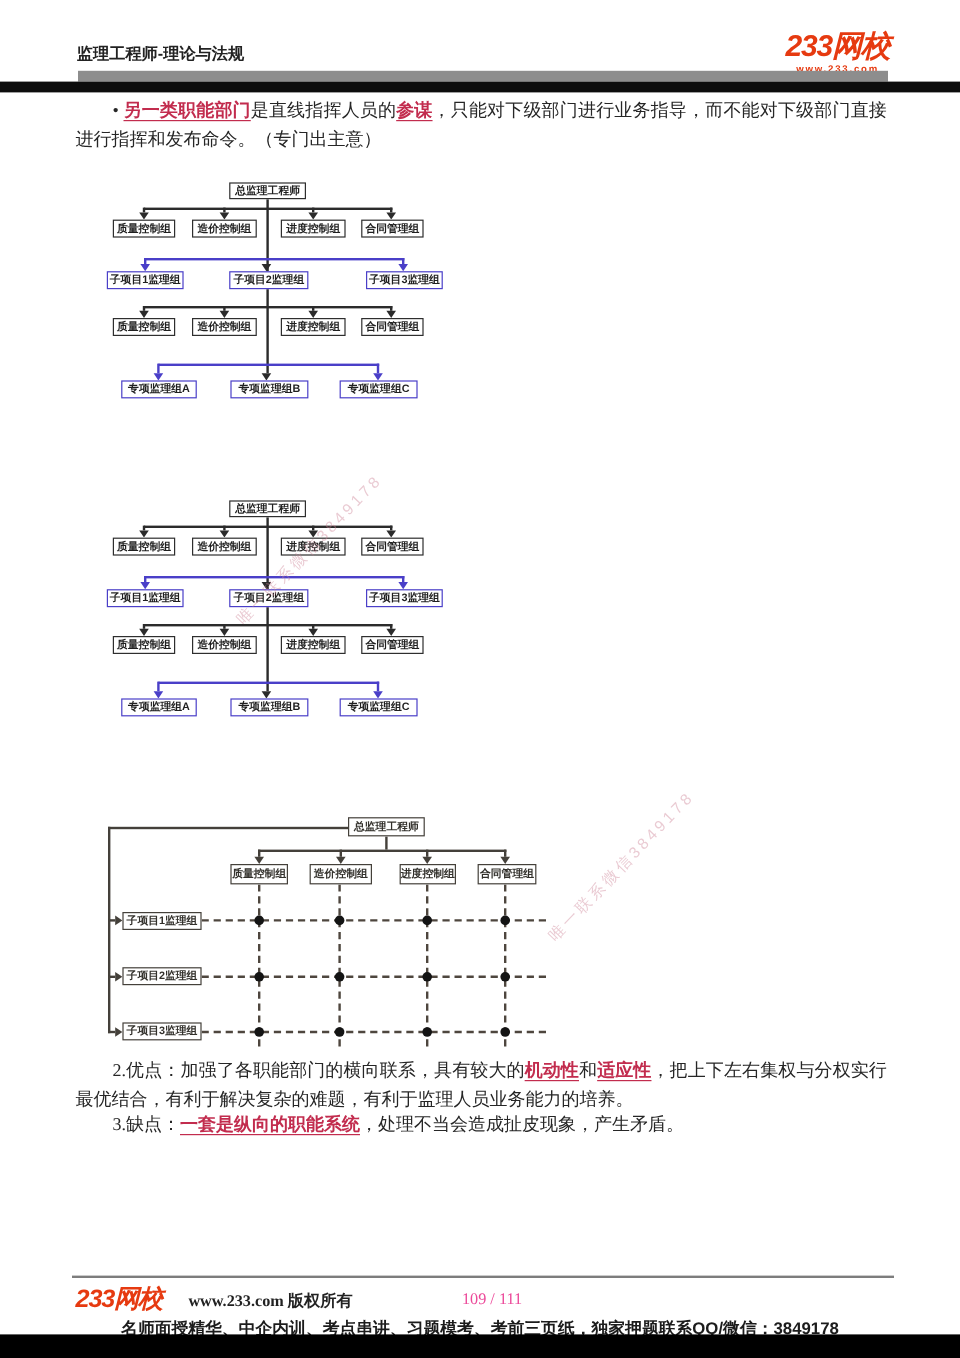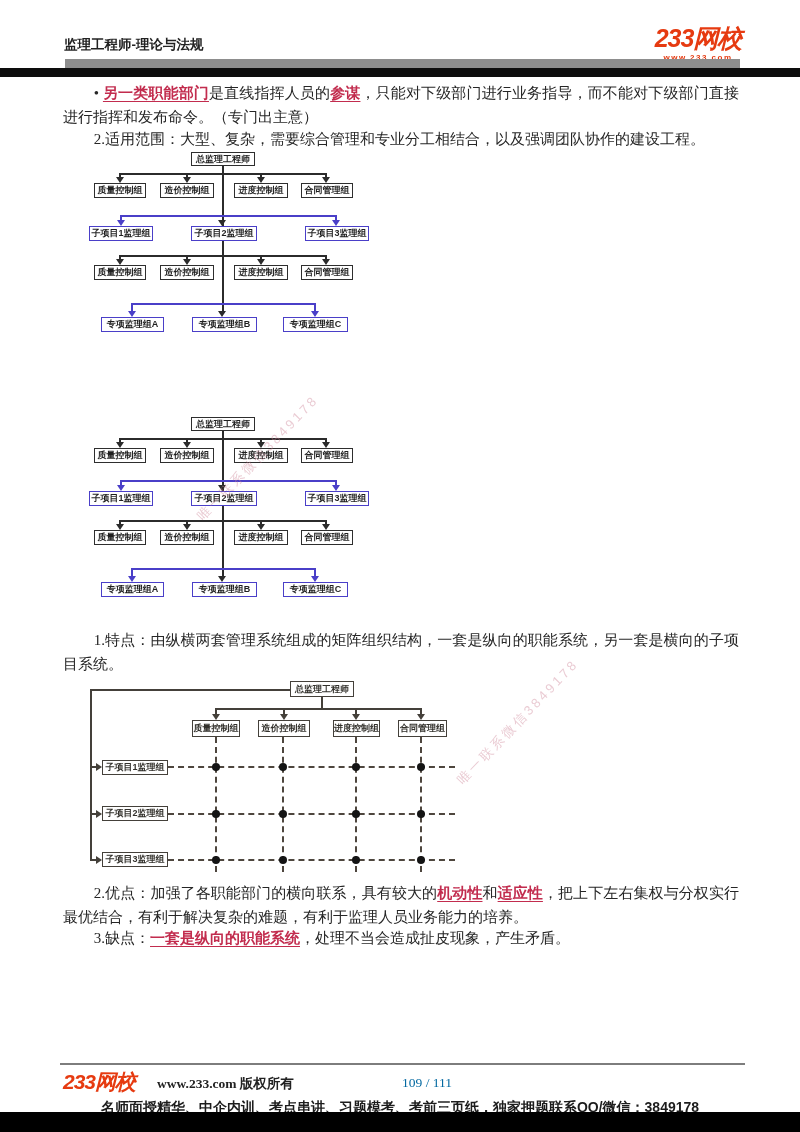--- a/index.html
+++ b/index.html
@@ -42,41 +42,40 @@
   .dashh{position:absolute;height:0;border-top:2px dashed #4e463e;}
   .dot{position:absolute;width:8px;height:8px;border-radius:50%;background:#141414;}
   
   .wm{position:absolute;white-space:nowrap;font:13px "Liberation Sans",sans-serif;
       color:rgba(206,130,150,.42);letter-spacing:3px;transform:translate(-50%,-50%) rotate(-46deg);}
   
   .foot-rule{position:absolute;left:60px;top:1063px;width:685px;height:2px;background:#7d7d7d;}
   .foot-logo{position:absolute;left:63px;top:1068px;font:italic bold 21px "Liberation Sans",sans-serif;
              color:#e63a10;letter-spacing:-1px;}
   .foot-copy{position:absolute;left:157px;top:1075px;font:600 13.5px "Liberation Serif",serif;color:#222;}
-  .foot-page{position:absolute;left:385px;top:1075px;font:13.5px "Liberation Serif",serif;color:#0369a1;margin-left:17px;}
+  .foot-page{position:absolute;left:385px;top:1075px;font:13.5px "Liberation Serif",serif;color:#ec4899;}
   .promo-bottom{position:absolute;left:0;top:1099px;width:800px;text-align:center;
                 font:bold 14px "Liberation Sans",sans-serif;color:#1c1c1c;}
   .blackbar-bottom{position:absolute;left:0;top:1112px;width:800px;height:20px;background:#000;}
 </style>
 </head>
 <body>
 
 <div class="page">
 
   <div class="course-title">监理工程师-理论与法规</div>
   <div class="logo">
     <div class="brand">233网校</div>
     <div class="url">www.233.com</div>
   </div>
   <div class="graybar"></div>
   <div class="blackbar-top"></div>
 
   <p class="para ind" style="top:82px"><span>•</span>&nbsp;<span class="red">另一类职能部门</span><span>是直线指挥人员的</span><span class="red">参谋</span><span>，只能对下级部门进行业务指导，而不能对下级部门直接进行指挥和发布命令。（专门出主意）</span></p>
 
-  <p class="para ind" style="top:128px">2.适用范围：大型、复杂，需要综合管理和专业分工相结合，以及强调团队协作的建设工程。</p>
 
   <div>
     <div class="vl" style="left:222px;top:166px;height:145px"></div>
     <div class="hl" style="left:120px;top:173px;width:207px"></div>
     <div class="vl" style="left:119px;top:173px;height:4px"></div>
     <div class="vl" style="left:186px;top:173px;height:4px"></div>
     <div class="vl" style="left:260px;top:173px;height:4px"></div>
     <div class="vl" style="left:325px;top:173px;height:4px"></div>
     <div class="arrd" style="left:116px;top:177px"></div>
     <div class="arrd" style="left:183px;top:177px"></div>
@@ -165,21 +164,20 @@
     <div class="cbox bluebox" style="left:305px;top:491px;width:64px;height:15px">子项目3监理组</div>
     <div class="cbox" style="left:94px;top:530px;width:52px;height:15px">质量控制组</div>
     <div class="cbox" style="left:160px;top:530px;width:54px;height:15px">造价控制组</div>
     <div class="cbox" style="left:234px;top:530px;width:54px;height:15px">进度控制组</div>
     <div class="cbox" style="left:301px;top:530px;width:52px;height:15px">合同管理组</div>
     <div class="cbox bluebox" style="left:101px;top:582px;width:63px;height:15px">专项监理组A</div>
     <div class="cbox bluebox" style="left:192px;top:582px;width:65px;height:15px">专项监理组B</div>
     <div class="cbox bluebox" style="left:283px;top:582px;width:65px;height:15px">专项监理组C</div>
   </div>
 
-  <p class="para ind" style="top:629px">1.特点：由纵横两套管理系统组成的矩阵组织结构，一套是纵向的职能系统，另一套是横向的子项目系统。</p>
 
   <div>
     <div class="mhl" style="left:90px;top:689px;width:200px"></div>
     <div class="mvl" style="left:90px;top:689px;height:172px"></div>
     <div class="mhl" style="left:90px;top:766px;width:6px"></div>
     <div class="mhl" style="left:90px;top:813px;width:6px"></div>
     <div class="mhl" style="left:90px;top:859px;width:6px"></div>
     <div class="marr-r" style="left:96px;top:763px"></div>
     <div class="marr-r" style="left:96px;top:810px"></div>
     <div class="marr-r" style="left:96px;top:856px"></div>

